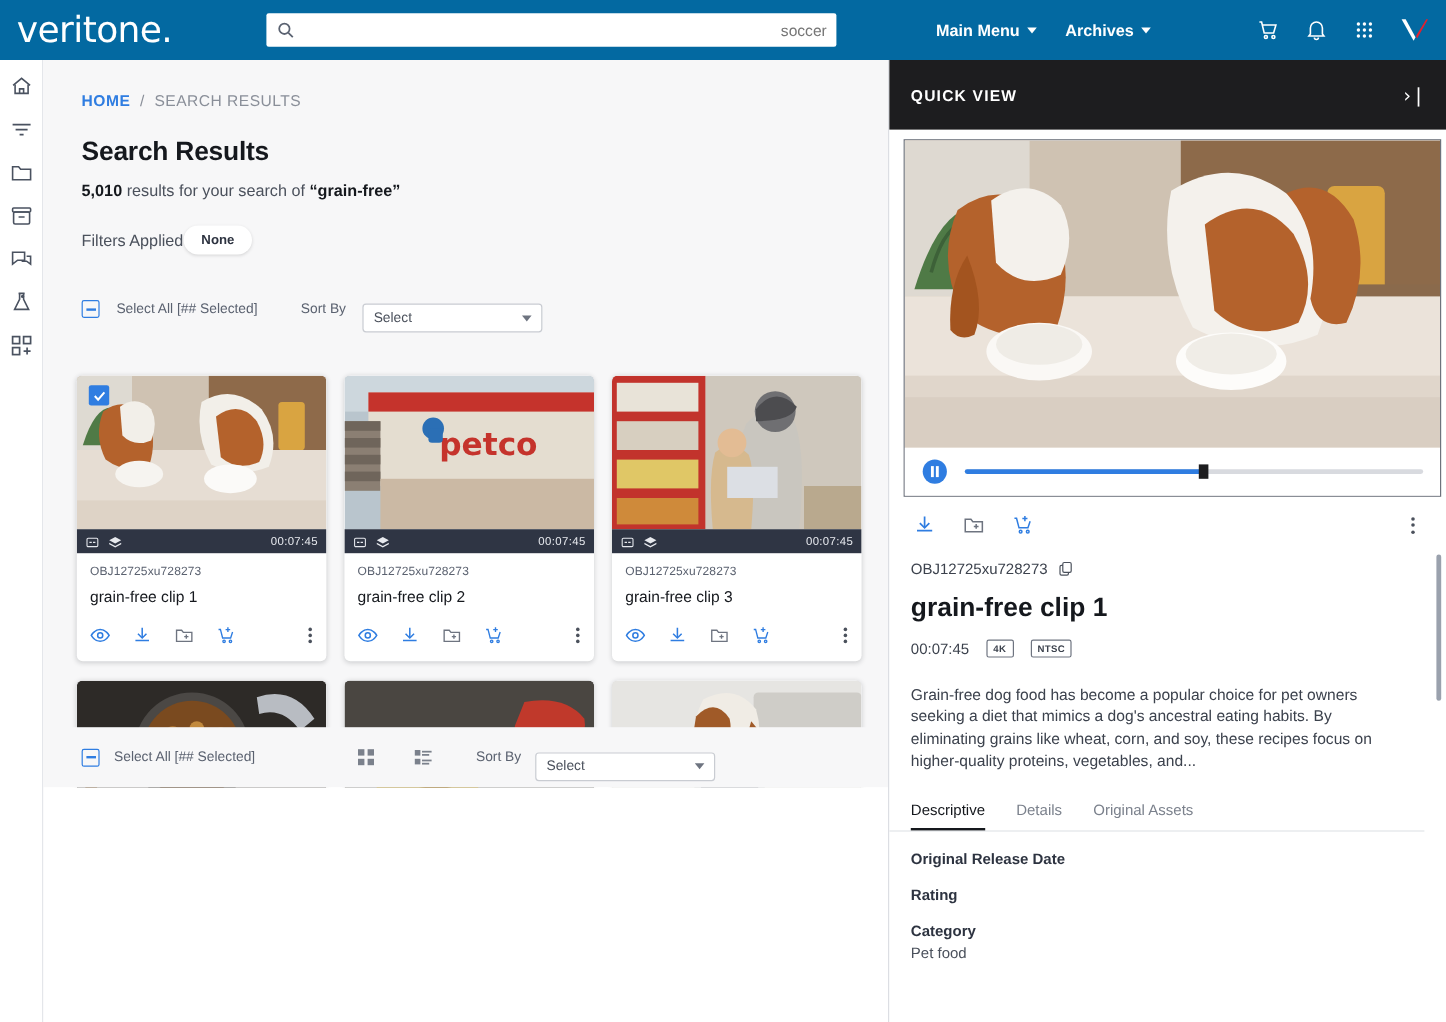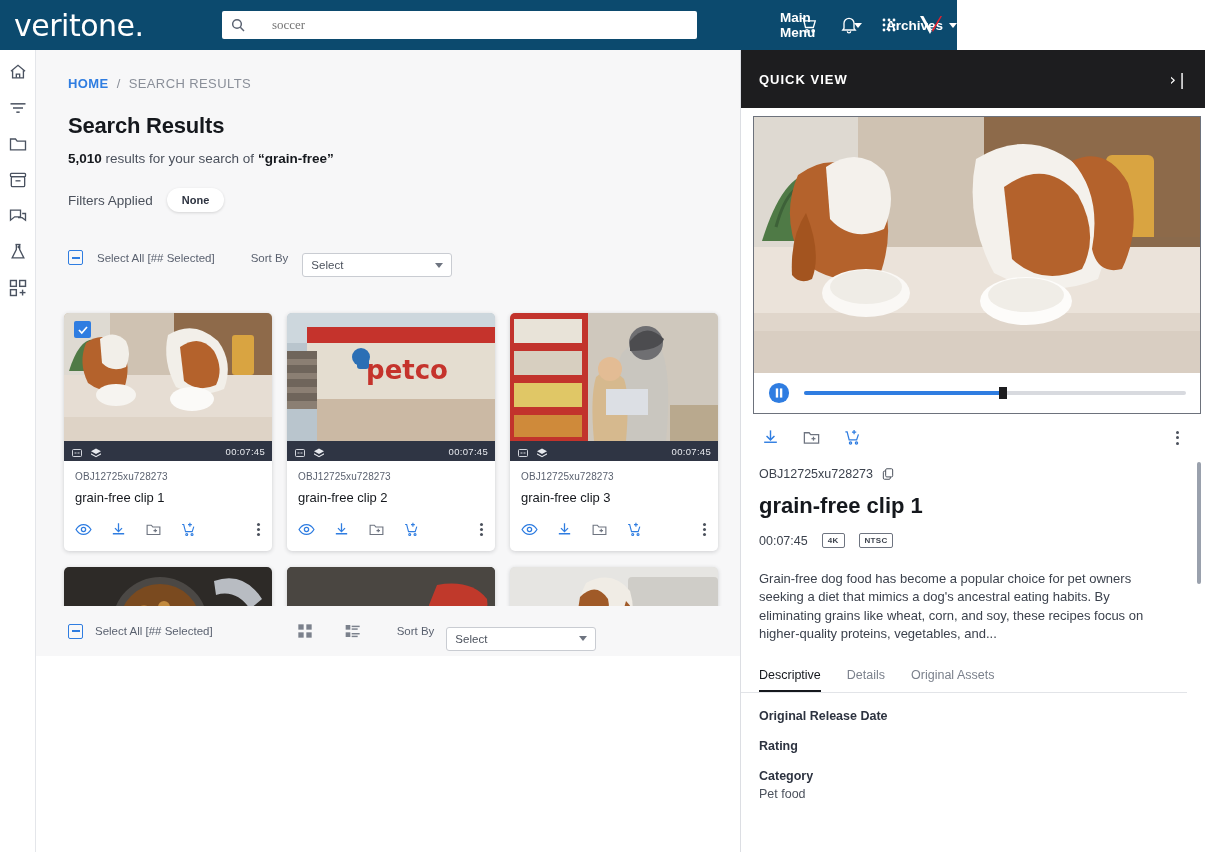--- a/index.html
+++ b/index.html
@@ -4,39 +4,40 @@
 <style>
   * { box-sizing: border-box; margin: 0; padding: 0; }
   html, body {
     width: 1205px; height: 852px;
     font-family: "Liberation Sans", sans-serif;
     background: #ffffff; overflow: hidden;
   }
 
   
   .topbar {
-    position: absolute; top: 0; left: 0; width: 957px; height: 50px;
-    background: #0c4a6e; display: flex; align-items: center;
+    position: absolute; top: 0; left: 0; width: 1205px; height: 50px;
+    background: #0369a1; display: flex; align-items: center;
   }
   .logo {
     margin-left: 14px; width: 160px; color: #fff;
     font-size: 30px; font-weight: 400; letter-spacing: -0.5px;
     font-family: "DejaVu Sans", sans-serif;
   }
   .logo .dot { font-size: 30px; }
   .searchwrap {
     position: absolute; left: 222px; top: 11px;
     width: 475px; height: 28px; background: #fff; border-radius: 2px;
     display: flex; align-items: center; padding: 0 8px;
   }
   .searchwrap .sicon { width: 16px; height: 16px; flex: 0 0 16px; color:#5a6271; }
   .searchwrap input {
     border: 0; outline: 0; flex: 1; margin-left: 26px;
-    font-size: 13px; color: #6b7280; font-family: Liberation Serif, serif;
+    font-size: 13px; color: #6b7280; font-family: Liberation Sans, sans-serif;
     background: transparent;
+    text-align: right;
   }
   .navmenu { position: absolute; left: 780px; top: 0; height: 50px; display: flex; align-items: center; gap: 24px; }
   .navmenu .item {
     color: #fff; font-size: 13.5px; font-weight: 700; cursor: pointer;
     display: flex; align-items: center; gap: 6px;
   }
   .caret { border-left: 4px solid transparent; border-right: 4px solid transparent; border-top: 5px solid #fff; display:inline-block; }
   .naviconset { position: absolute; right: 14px; top: 0; height: 50px; display: flex; align-items: center; gap: 20px; }
   .naviconset .ico { width: 20px; height: 20px; color: #fff; cursor: pointer; }
   .vlogo { width: 24px; height: 22px; }
@@ -54,21 +55,21 @@
     position: absolute; left: 36px; top: 50px; width: 704px; height: 606px;
     background: #f7f7f8; overflow: hidden;
   }
   .crumb { padding: 26px 0 0 32px; font-size: 13px; letter-spacing: .4px; }
   .crumb .home { color: #2f7de1; font-weight: 700; cursor: pointer; }
   .crumb .sep { color: #8a8f99; margin: 0 4px; }
   .crumb .cur { color: #8a8f99; font-weight: 400; }
   .h1 { margin: 22px 0 0 32px; font-size: 22px; font-weight: 700; color: #15181d; letter-spacing: -.2px; }
   .resline { margin: 12px 0 0 32px; font-size: 13.5px; color: #4b515c; }
   .resline b { color: #15181d; font-weight: 700; }
-  .filters { margin: 22px 0 0 32px; display: flex; align-items: center; gap: 14px; }
+  .filters { margin: 22px 0 0 32px; display: flex; align-items: center; }
   .filters .lbl { font-size: 13.5px; color: #4b515c; }
   .chip {
     background: #fff; border-radius: 14px; padding: 6px 15px;
     font-size: 11px; font-weight: 700; color: #2d3340;
     box-shadow: 0 1px 3px rgba(0,0,0,.14);
   }
   .seltoolbar { margin: 26px 0 0 32px; display: flex; align-items: center; gap: 14px; }
   .minibox {
     width: 15px; height: 15px; border: 1.6px solid #2f7de1; border-radius: 2px;
     display: flex; align-items: center; justify-content: center; cursor: pointer;

